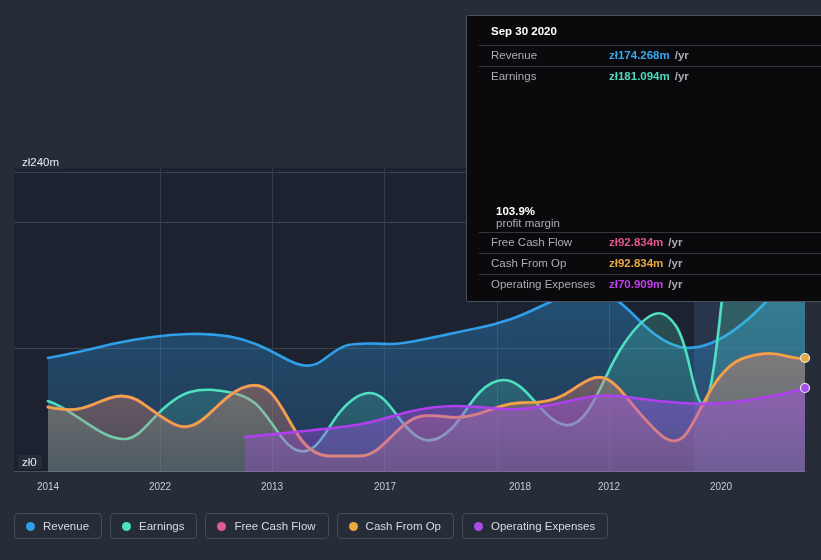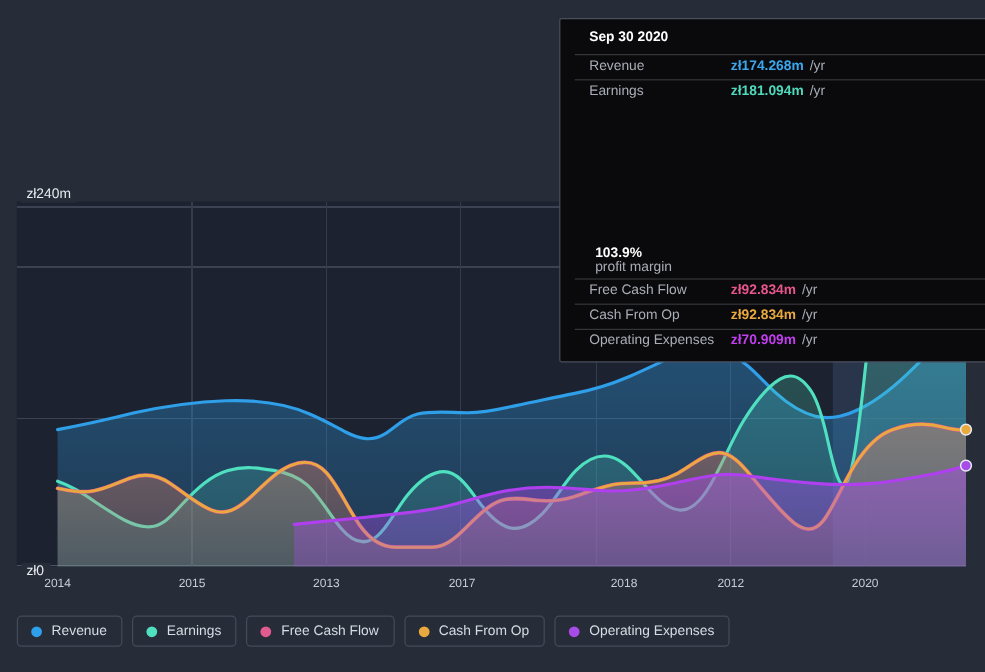--- a/index.html
+++ b/index.html
@@ -42,21 +42,21 @@
     position: absolute;
     font-size: 11.5px;
     color: #e8ebf0;
     background: #262c38;
     padding: 0 5px 0 4px;
     line-height: 14px;
     white-space: nowrap;
     z-index: 4;
   }
   .y-label.top  { left: 18px; top: 155px; }
-  .y-label.bot  { left: 18px; top: 469px; }
+  .y-label.bot  { left: 18px; top: 455px; }
 
   .x-label {
     position: absolute;
     font-size: 10px;
     color: #c8ccd6;
     top: 481px;
     transform: translateX(-50%);
     white-space: nowrap;
     z-index: 4;
   }
@@ -95,21 +95,21 @@
     flex: 0 0 118px;
     white-space: nowrap;
   }
   .tt-val {
     font-weight: bold;
     white-space: nowrap;
   }
   .tt-unit {
     color: #a9adb6;
     margin-left: 5px;
-    font-weight: normal;
+    font-weight: bold;
   }
   .tt-sub {
     color: #a9adb6;
     font-weight: normal;
     margin-left: 5px;
     text-align: right;
   }
 
   
   .legend {
@@ -286,21 +286,21 @@
         <circle cx="805" cy="256" r="4.5" fill="#2e9fe8" stroke="#e9eef5" stroke-width="1.2"></circle>
         <circle cx="805" cy="358" r="4.5" fill="#e9a93f" stroke="#e9eef5" stroke-width="1.2"></circle>
         <circle cx="805" cy="388" r="4.5" fill="#a74ce8" stroke="#e9eef5" stroke-width="1.2"></circle>
       </g>
     </svg>
 
     <div class="y-label top">zł240m</div>
     <div class="y-label bot">zł0</div>
 
     <div class="x-label" style="left:48px">2014</div>
-    <div class="x-label" style="left:160px">2015</div>
+    <div class="x-label" style="left:160px">2022</div>
     <div class="x-label" style="left:272px">2013</div>
     <div class="x-label" style="left:385px">2017</div>
     <div class="x-label" style="left:520px">2018</div>
     <div class="x-label" style="left:609px">2012</div>
     <div class="x-label" style="left:721px">2020</div>
   </div>
 
   <div class="tooltip">
     <div class="tt-title">Sep 30 2020</div>
 

